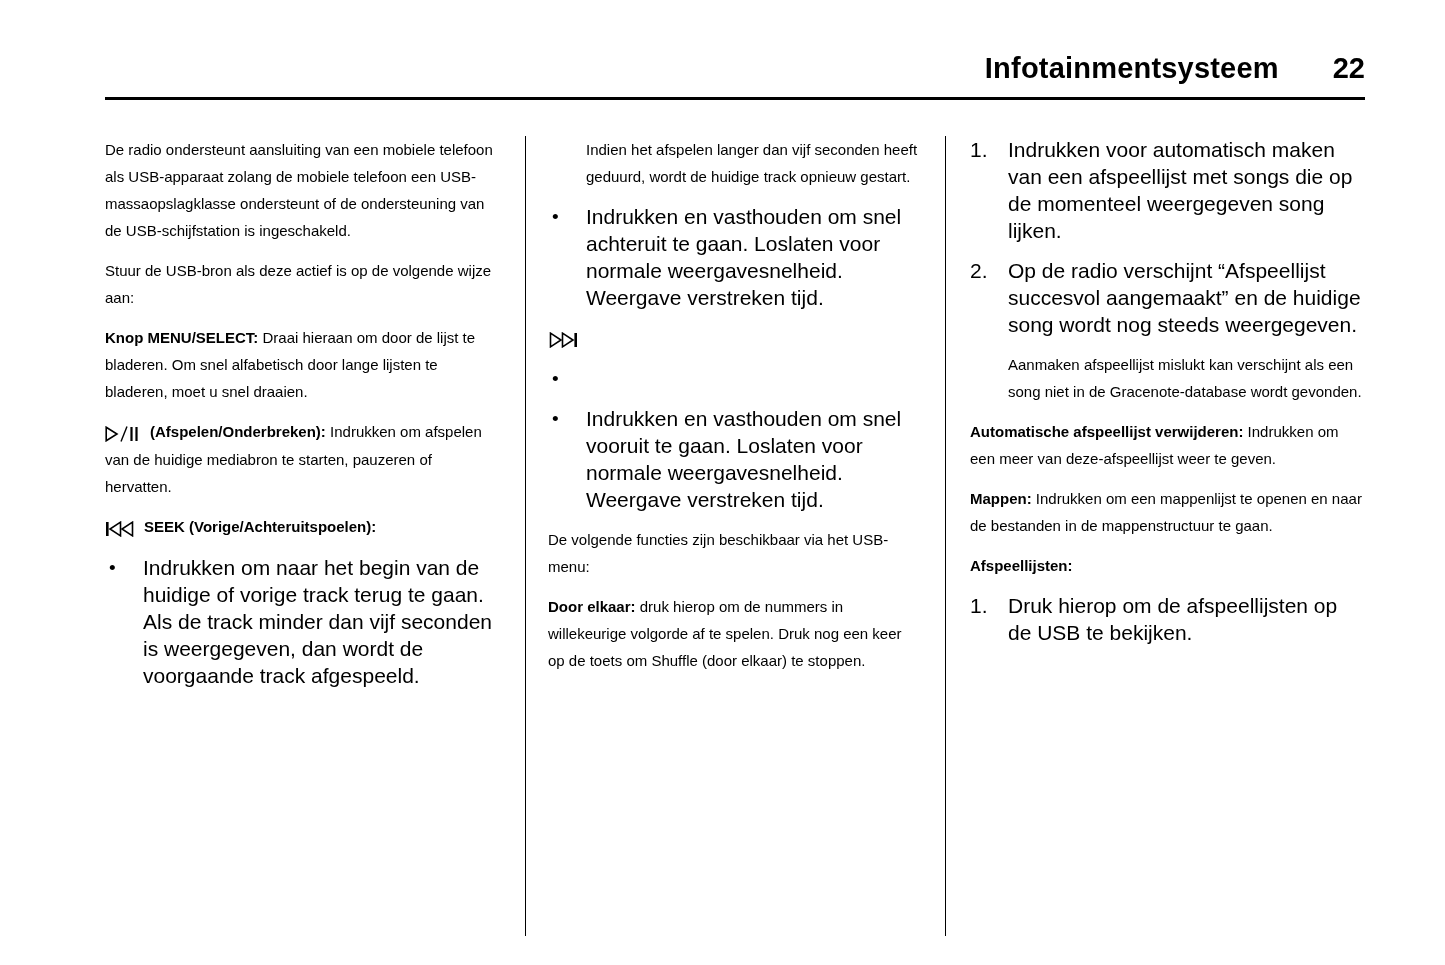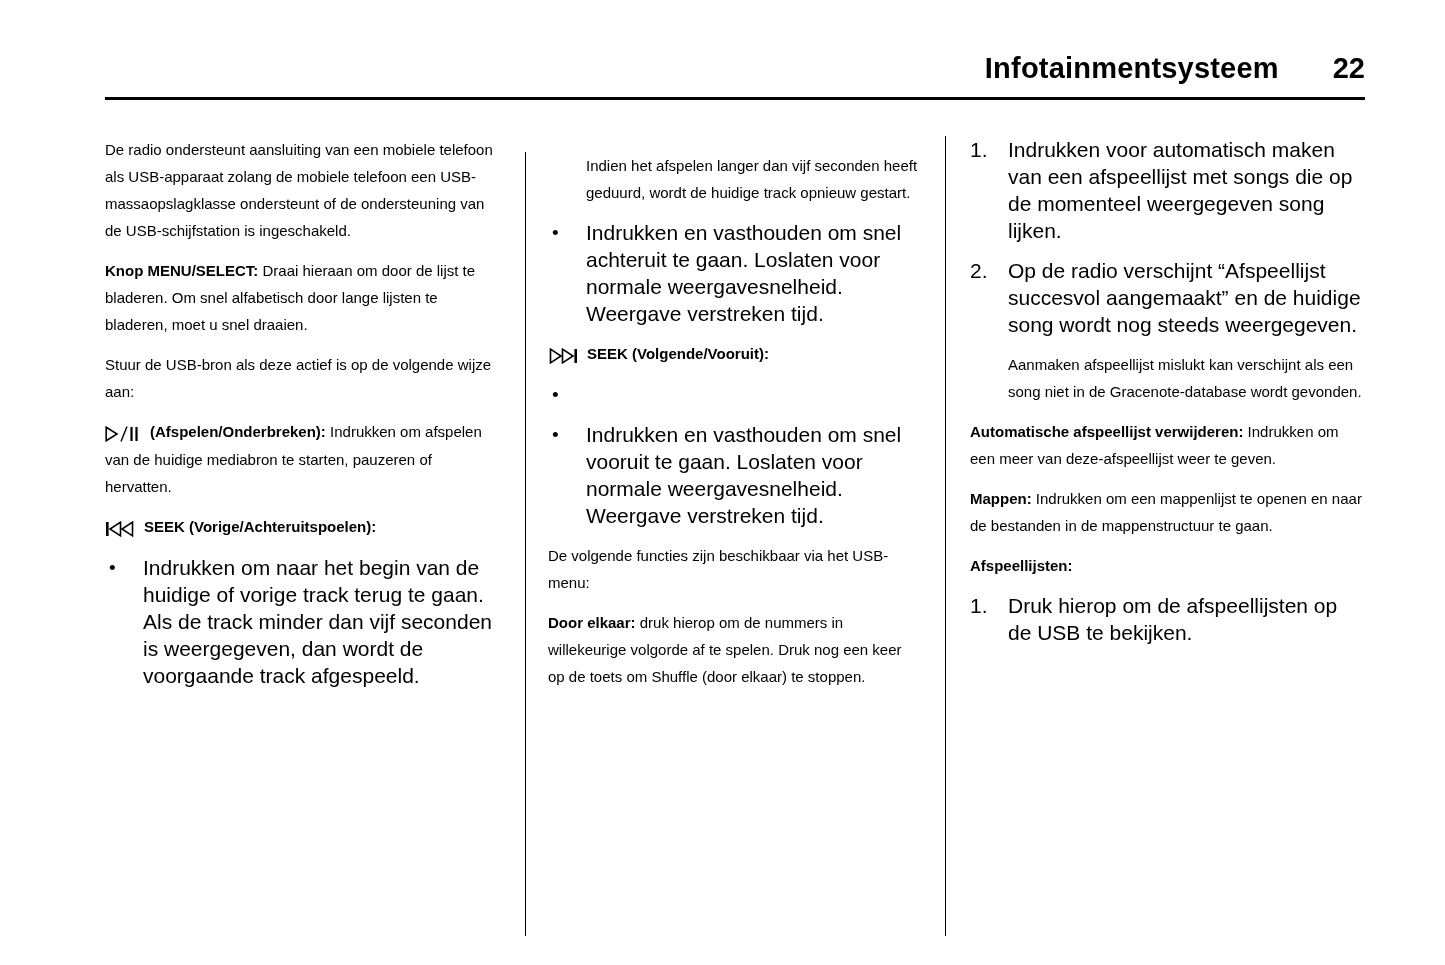--- a/index.html
+++ b/index.html
@@ -16,21 +16,21 @@
     display: flex; justify-content: flex-end; align-items: baseline;
     gap: 54px; margin-bottom: 12px;
   }
   .page-header .title { font-size: 29px; font-weight: bold; letter-spacing: 0.2px; }
   .page-header .page-num { font-size: 29px; font-weight: bold; }
   .rule { height: 3px; background: #000; }
 
   .columns { display: flex; margin-top: 36px; height: 800px; }
   .col { width: 420px; flex: 0 0 420px; }
   .col-1 { padding-right: 30px; }
-  .col-2 { border-left: 1.5px solid #000; padding: 0 26px 0 22px; margin-top: 16px; }
+  .col-2 { border-left: 1.5px solid #000; padding: 0 26px 0 22px; }
   .col-3 { border-left: 1.5px solid #000; padding-left: 24px; }
 
   .para { font-size: 15px; line-height: 27px; margin-bottom: 13px; }
   .para b { font-weight: bold; }
   .heading { font-weight: bold; }
 
   .li { display: flex; font-size: 21px; line-height: 27px; margin-bottom: 13px; }
   .li .marker { flex: 0 0 38px; width: 38px; }
   .li.bullet .marker { padding-left: 4px; font-size: 19px; }
   .li .li-text { flex: 1; }
@@ -48,26 +48,26 @@
   <header class="page-header">
     <span class="title">Infotainmentsysteem</span>
     <span class="page-num">22</span>
   </header>
   <div class="rule"></div>
 
   <main class="columns">
 
     <section class="col col-1">
       <p class="para">De radio ondersteunt aansluiting van een mobiele telefoon als USB-apparaat zolang de mobiele telefoon een USB-massaopslagklasse ondersteunt of de ondersteuning van de USB-schijfstation is ingeschakeld.</p>
+      <p class="para">Stuur de USB-bron als deze actief is op de volgende wijze aan:</p>
+
       <p class="para">
         <b>Knop MENU/SELECT:</b>
         <span>Draai hieraan om door de lijst te bladeren. Om snel alfabetisch door lange lijsten te bladeren, moet u snel draaien.</span>
       </p>
-
-      <p class="para">Stuur de USB-bron als deze actief is op de volgende wijze aan:</p>
 
       <p class="para">
         <span class="glyph">
           <svg width="36" height="16" viewBox="0 0 36 16">
             <path d="M1.2 1.2 L12 8 L1.2 14.8 Z" fill="none" stroke="#000" stroke-width="1.6"></path>
             <line x1="16" y1="15.5" x2="22" y2="0.5" stroke="#000" stroke-width="1.4"></line>
             <line x1="26.5" y1="1" x2="26.5" y2="15" stroke="#000" stroke-width="2.2"></line>
             <line x1="31.5" y1="1" x2="31.5" y2="15" stroke="#000" stroke-width="2.2"></line>
           </svg>
         </span><b>(Afspelen/Onderbreken):</b>
@@ -98,21 +98,21 @@
         <span class="li-text">Indrukken en vasthouden om snel achteruit te gaan. Loslaten voor normale weergavesnelheid. Weergave verstreken tijd.</span>
       </div>
 
       <p class="para">
         <span class="glyph">
           <svg width="30" height="16" viewBox="0 0 30 16">
             <path d="M2.5 1.2 L13 8 L2.5 14.8 Z" fill="none" stroke="#000" stroke-width="1.6"></path>
             <path d="M14.5 1.2 L25 8 L14.5 14.8 Z" fill="none" stroke="#000" stroke-width="1.6"></path>
             <rect x="26.4" y="1" width="2.6" height="14" fill="#000"></rect>
           </svg>
-        </span><b>SEEK (Volgende/Vooruit):</b>
+        </span>
       </p>
 
       <div class="li bullet">
         <span class="marker">•</span>
       </div>
 
       <div class="li bullet">
         <span class="marker">•</span>
         <span class="li-text">Indrukken en vasthouden om snel vooruit te gaan. Loslaten voor normale weergavesnelheid. Weergave verstreken tijd.</span>
       </div>

